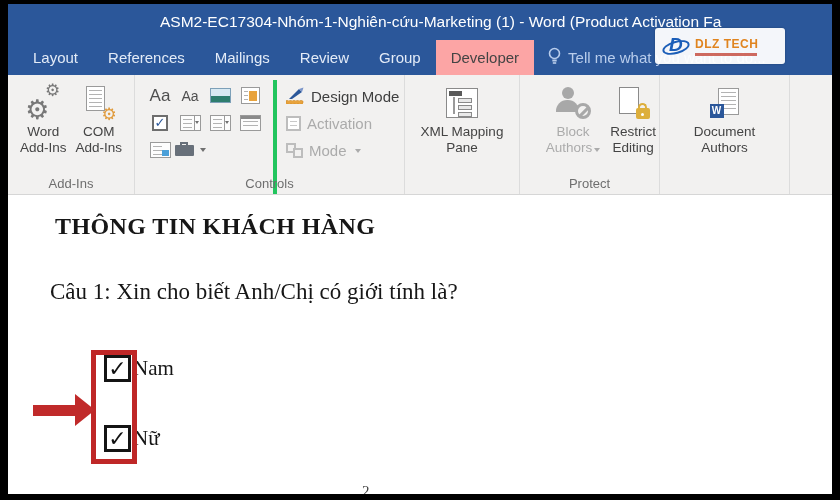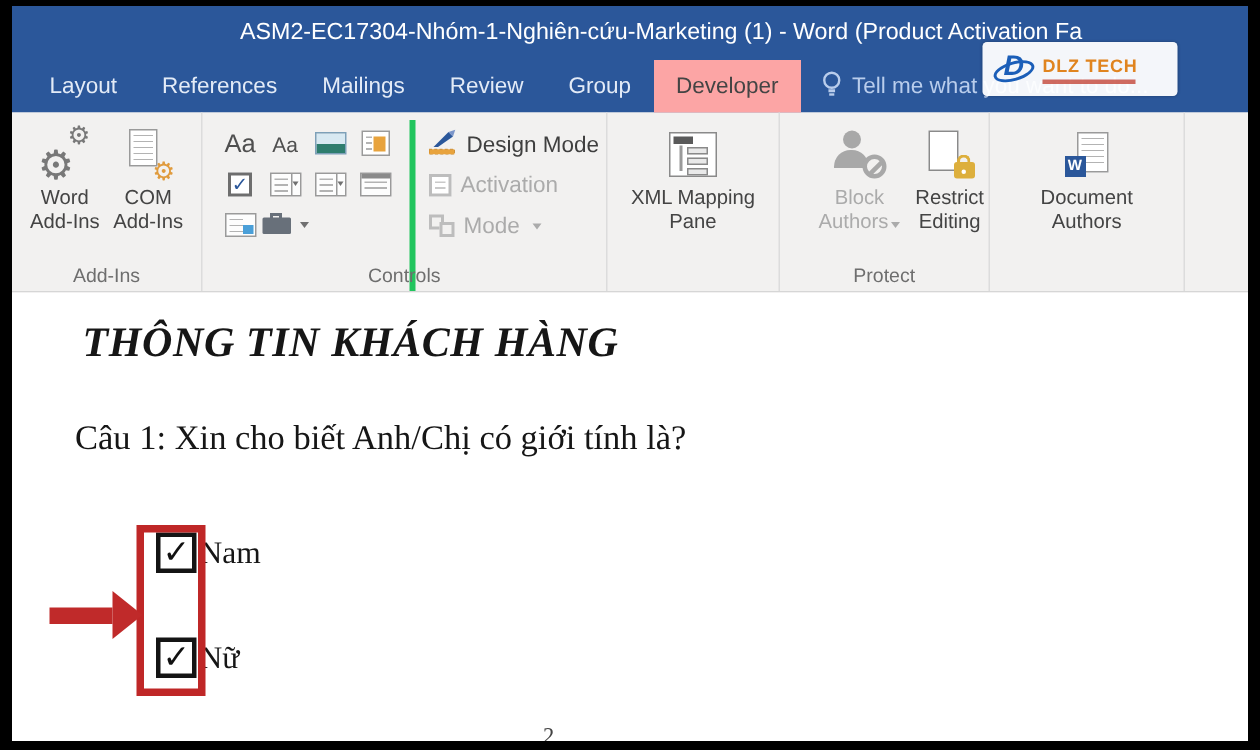--- a/index.html
+++ b/index.html
@@ -138,21 +138,21 @@
   .doctpl .w { position:absolute; left:2px; bottom:1px; width:14px; height:14px; background:#2b579a;
     color:#fff; font-weight:bold; font-size:10px; display:flex; align-items:center; justify-content:center; }
 
   
 
   
   .doc {
     position:relative; height:299px; background:#fff; overflow:hidden;
     font-family:"Liberation Serif","DejaVu Serif",serif; color:#161616;
   }
-  .doc-heading { position:absolute; left:47px; top:18px; font-size:28px; font-weight:bold; letter-spacing:0.4px;font-style:italic; }
+  .doc-heading { position:absolute; left:47px; top:18px; font-size:24px; font-weight:bold; letter-spacing:0.4px; }
   .doc-question { position:absolute; left:42px; top:84px; font-size:23px; font-weight:normal; }
   .opt-row { position:absolute; display:flex; align-items:center; }
   .opt-row.nam { left:96px; top:160px; }
   .opt-row.nu  { left:96px; top:230px; }
   .opt-check {
     width:27px; height:27px; border:3px solid #141414; background:#fff;
     display:flex; align-items:center; justify-content:center;
     font-size:22px; font-weight:bold; line-height:1; color:#111;
     font-family:"DejaVu Sans",sans-serif;
   }

